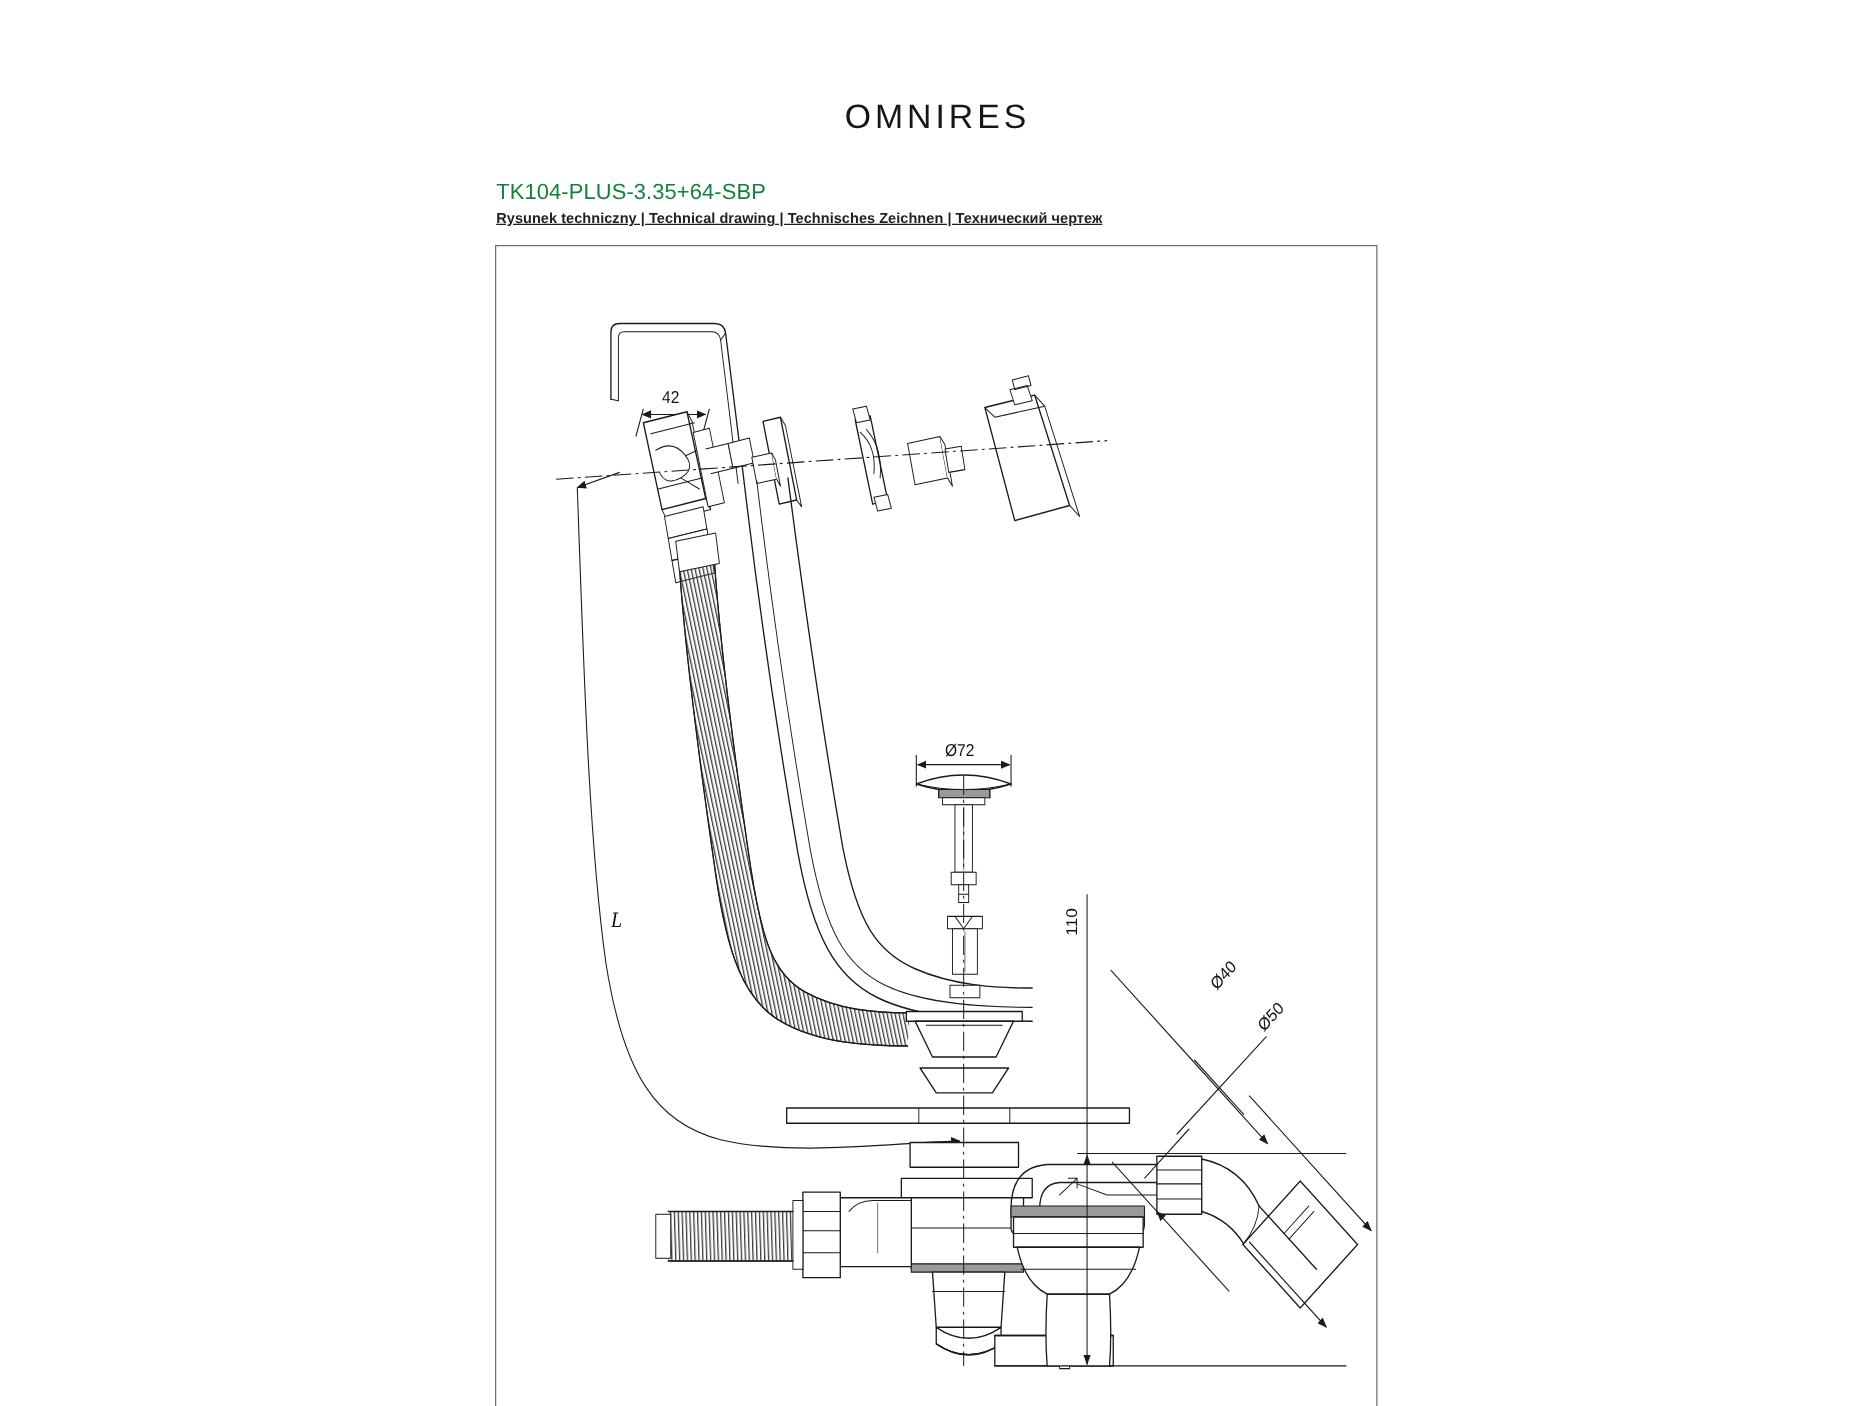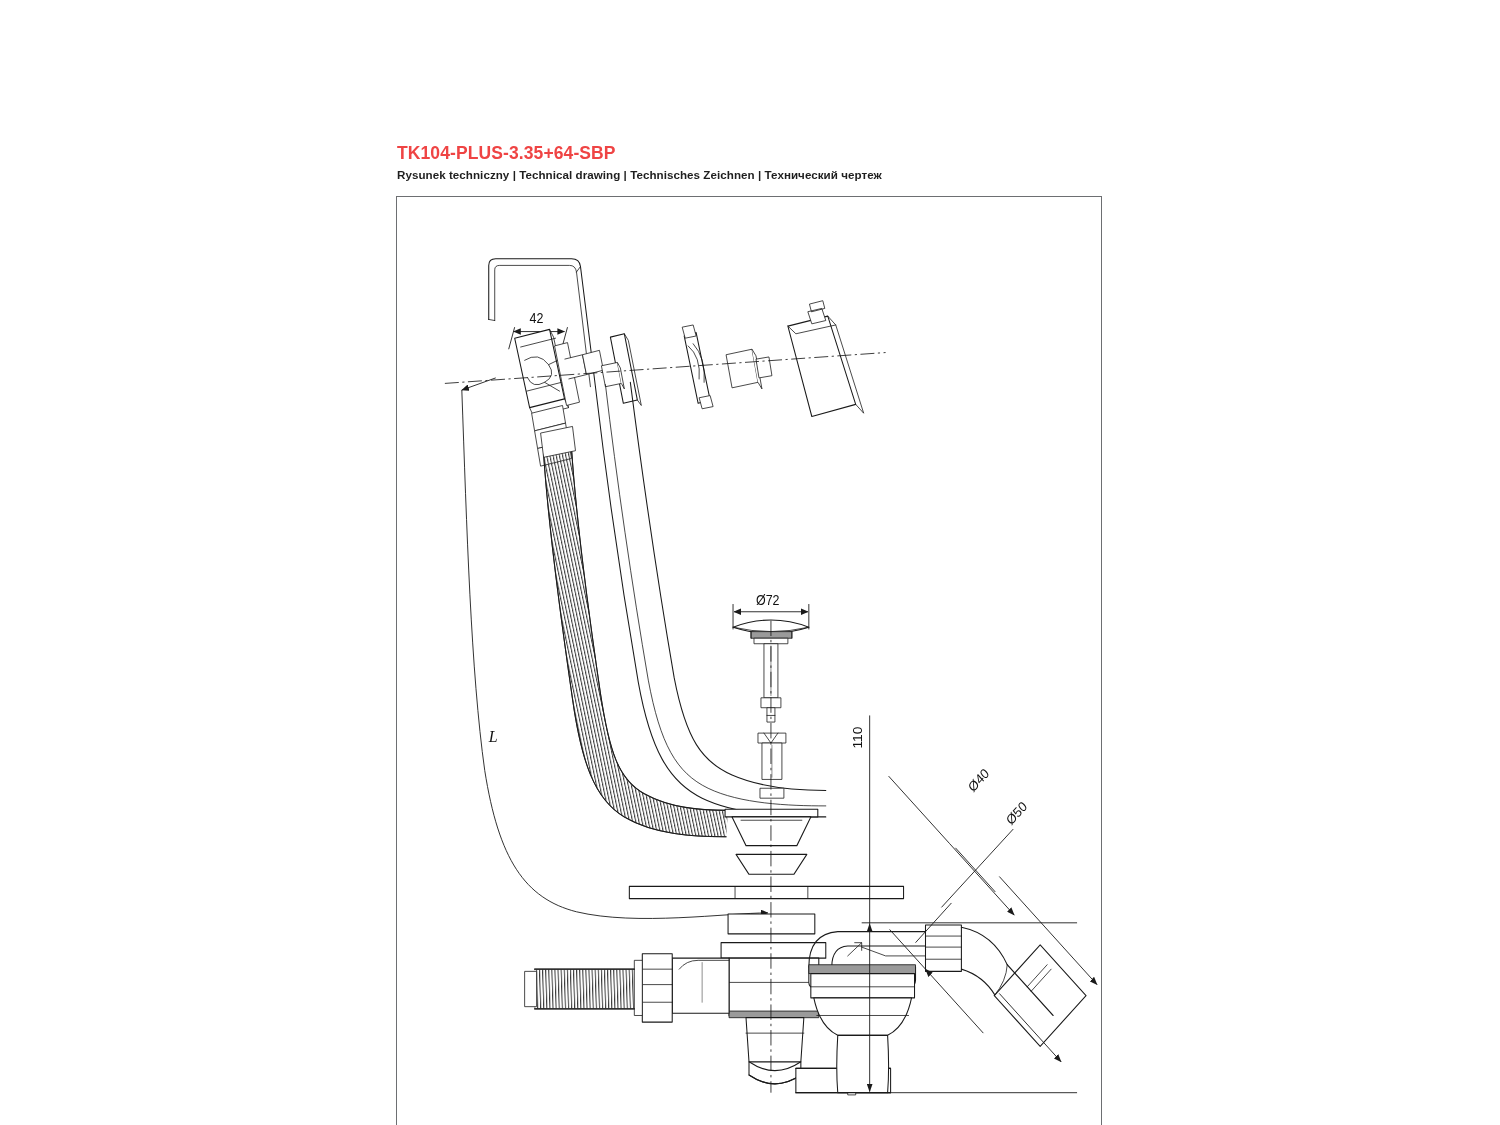--- a/index.html
+++ b/index.html
@@ -17,27 +17,28 @@
     position:absolute; left:0; top:78px; width:1500px;
     text-align:center;
     font-family:"Liberation Sans", sans-serif;
     font-size:27px;
     letter-spacing:3.2px;
     font-weight:400;
     color:#161616;
   }
   #sku{
     position:absolute; left:397px; top:143px;
-    font-size:17.5px; font-weight:700; letter-spacing:.1px; color:#ef4444;
+    font-size:17.5px; font-weight:400; letter-spacing:.1px; color:#15803d;
     white-space:nowrap;
   }
   #subtitle{
     position:absolute; left:397px; top:168px;
     font-size:11.6px; font-weight:600; letter-spacing:.05px; color:#1f1f1f;
     white-space:nowrap;
+    text-decoration:underline;
   }
 
   
   #frame{
     position:absolute; left:396px; top:196px;
     width:706px; height:933px;
     border:1.3px solid #6d6f72;
     background:#fff;
     box-sizing:border-box;
   }
@@ -52,20 +53,21 @@
   .dim{fill:none;stroke:#1a1a1a;stroke-width:.85;stroke-linecap:butt;}
   .cl{fill:none;stroke:#1a1a1a;stroke-width:.8;stroke-dasharray:14 3.5 2.2 3.5;stroke-linecap:butt;}
   .dimtxt{font-family:"Liberation Sans",sans-serif;font-size:12.5px;fill:#111;}
   .dimtxt-i{font-family:"Liberation Serif",serif;font-style:italic;font-size:16px;fill:#111;}
 </style>
 </head>
 <body>
 
 <div id="page">
 
+  <div id="brand">OMNIRES</div>
   <div id="sku">TK104-PLUS-3.35+64-SBP</div>
   <div id="subtitle">Rysunek techniczny | Technical drawing | Technisches Zeichnen | Технический чертеж</div>
 
   <div id="frame">
   <svg viewBox="0 0 706 844" preserveAspectRatio="none">
     <defs>
       <pattern id="corrug" width="3.1" height="10" patternUnits="userSpaceOnUse" patternTransform="rotate(-13)">
         <line x1="0.5" y1="0" x2="0.5" y2="10" stroke="#3a3a3a" stroke-width="1.1"></line>
       </pattern>
       <pattern id="corrug2" width="3.1" height="10" patternUnits="userSpaceOnUse" patternTransform="rotate(-2)">

